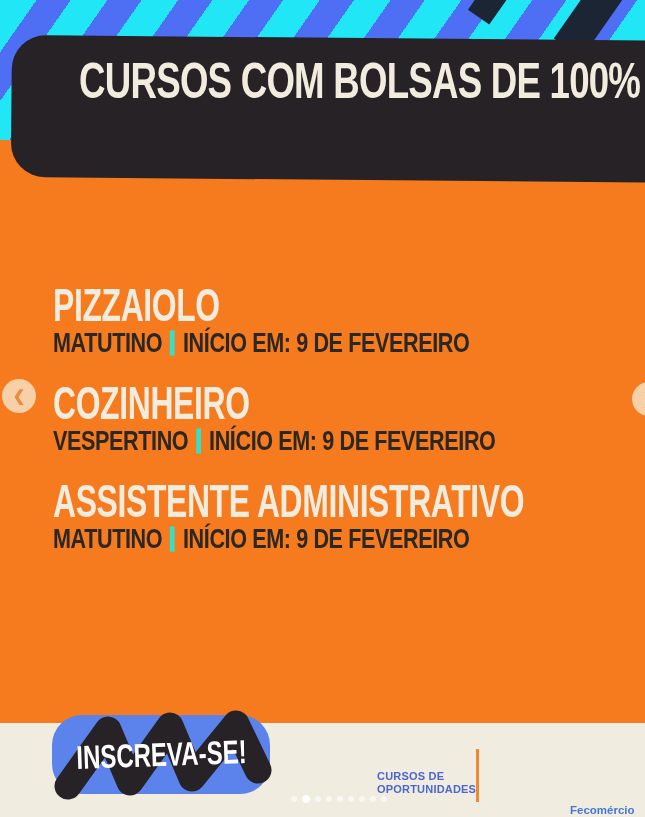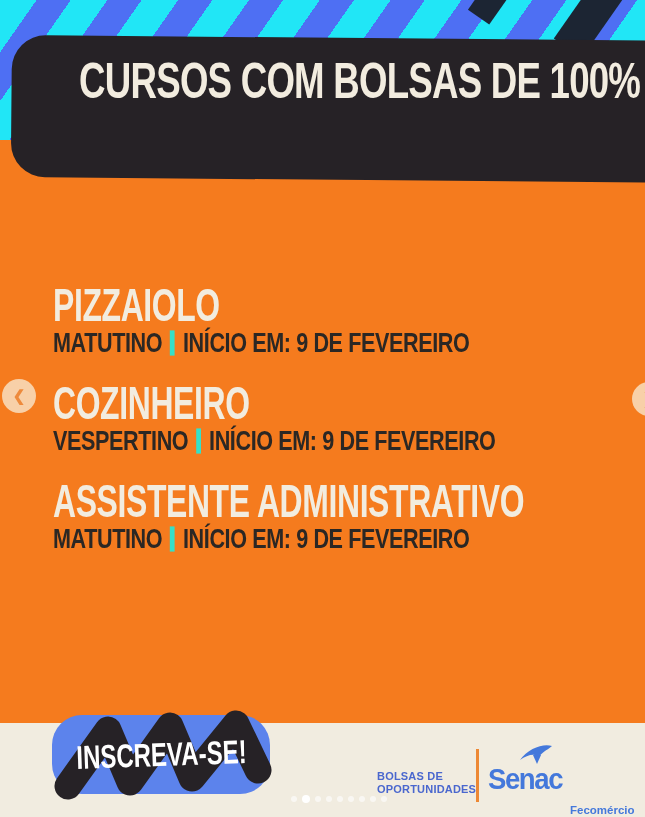--- a/index.html
+++ b/index.html
@@ -163,32 +163,25 @@
       <span class="dot"></span>
       <span class="dot"></span>
       <span class="dot"></span>
       <span class="dot"></span>
       <span class="dot"></span>
       <span class="dot"></span>
       <span class="dot"></span>
     </div>
 
   <div class="tagline">
-    <div>BOLSAS DE</div>
+    <div>CURSOS DE</div>
     <div>OPORTUNIDADES</div>
   </div>
 
   <div class="footer-divider"></div>
 
-  <div class="senac">
-    <svg class="senac-bird" width="36" height="22" viewBox="0 0 36 22">
-      <path d="M2 18 C10 6 26 1 34 4 C28 9 24 10 21 15 C17 11 9 13 2 18 Z" fill="#4478DB"></path>
-      <path d="M15 13 L19 22 L23 13 Z" fill="#4478DB"></path>
-    </svg>
-    <div class="senac-word">Senac</div>
-  </div>
 
   <div class="partner">
     <div>Fecomércio</div>
     <div>Sesc</div>
   </div>
 
 </div>
 
 </body></html>

